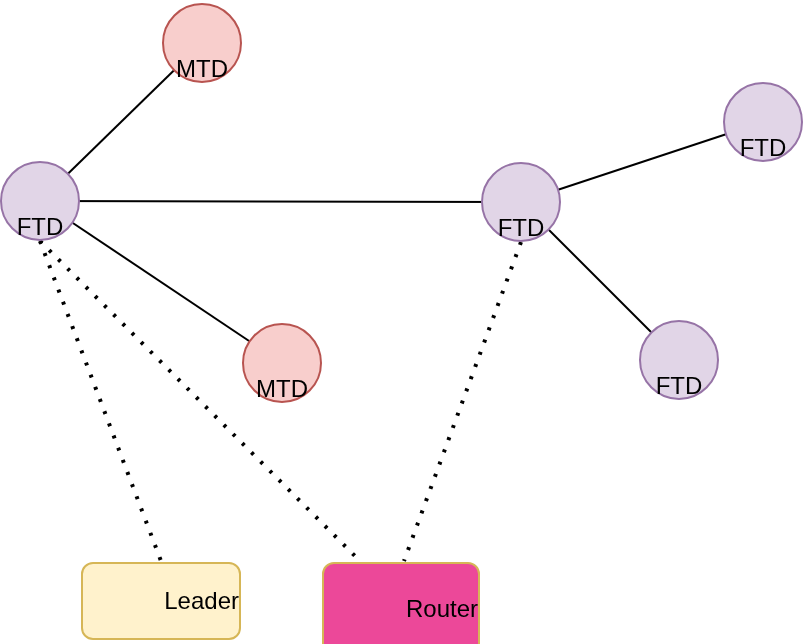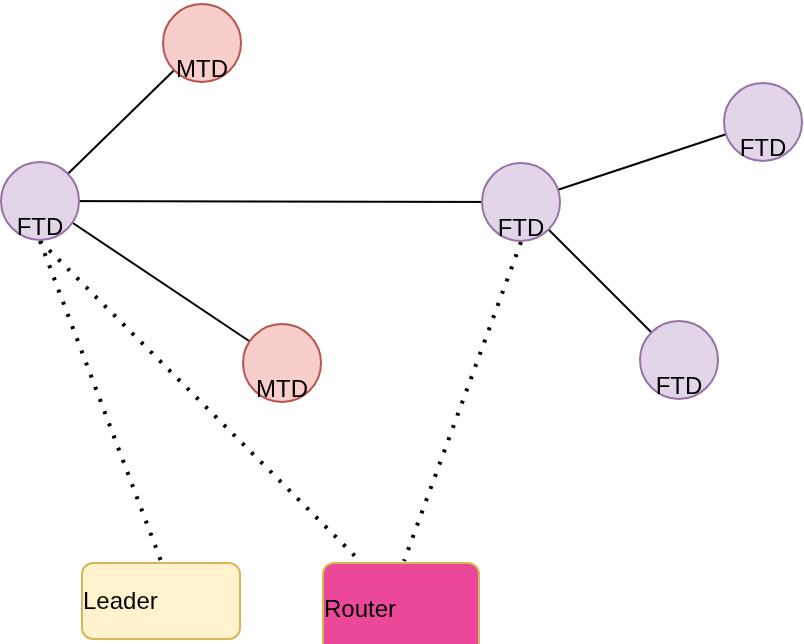--- a/index.html
+++ b/index.html
@@ -35,21 +35,21 @@
     line-height: 1;
     user-select: none;
   }
   .box {
     position: absolute;
     box-sizing: border-box;
     border: 2px solid;
     border-radius: 12px;
     display: flex;
     align-items: center;
-    justify-content: flex-start;
+    justify-content: flex-end;
     font-size: 24px;
     color: #000000;
     line-height: 1;
     user-select: none;
   }
 </style>
 </head>
 <body>
 
 <div class="stage">

